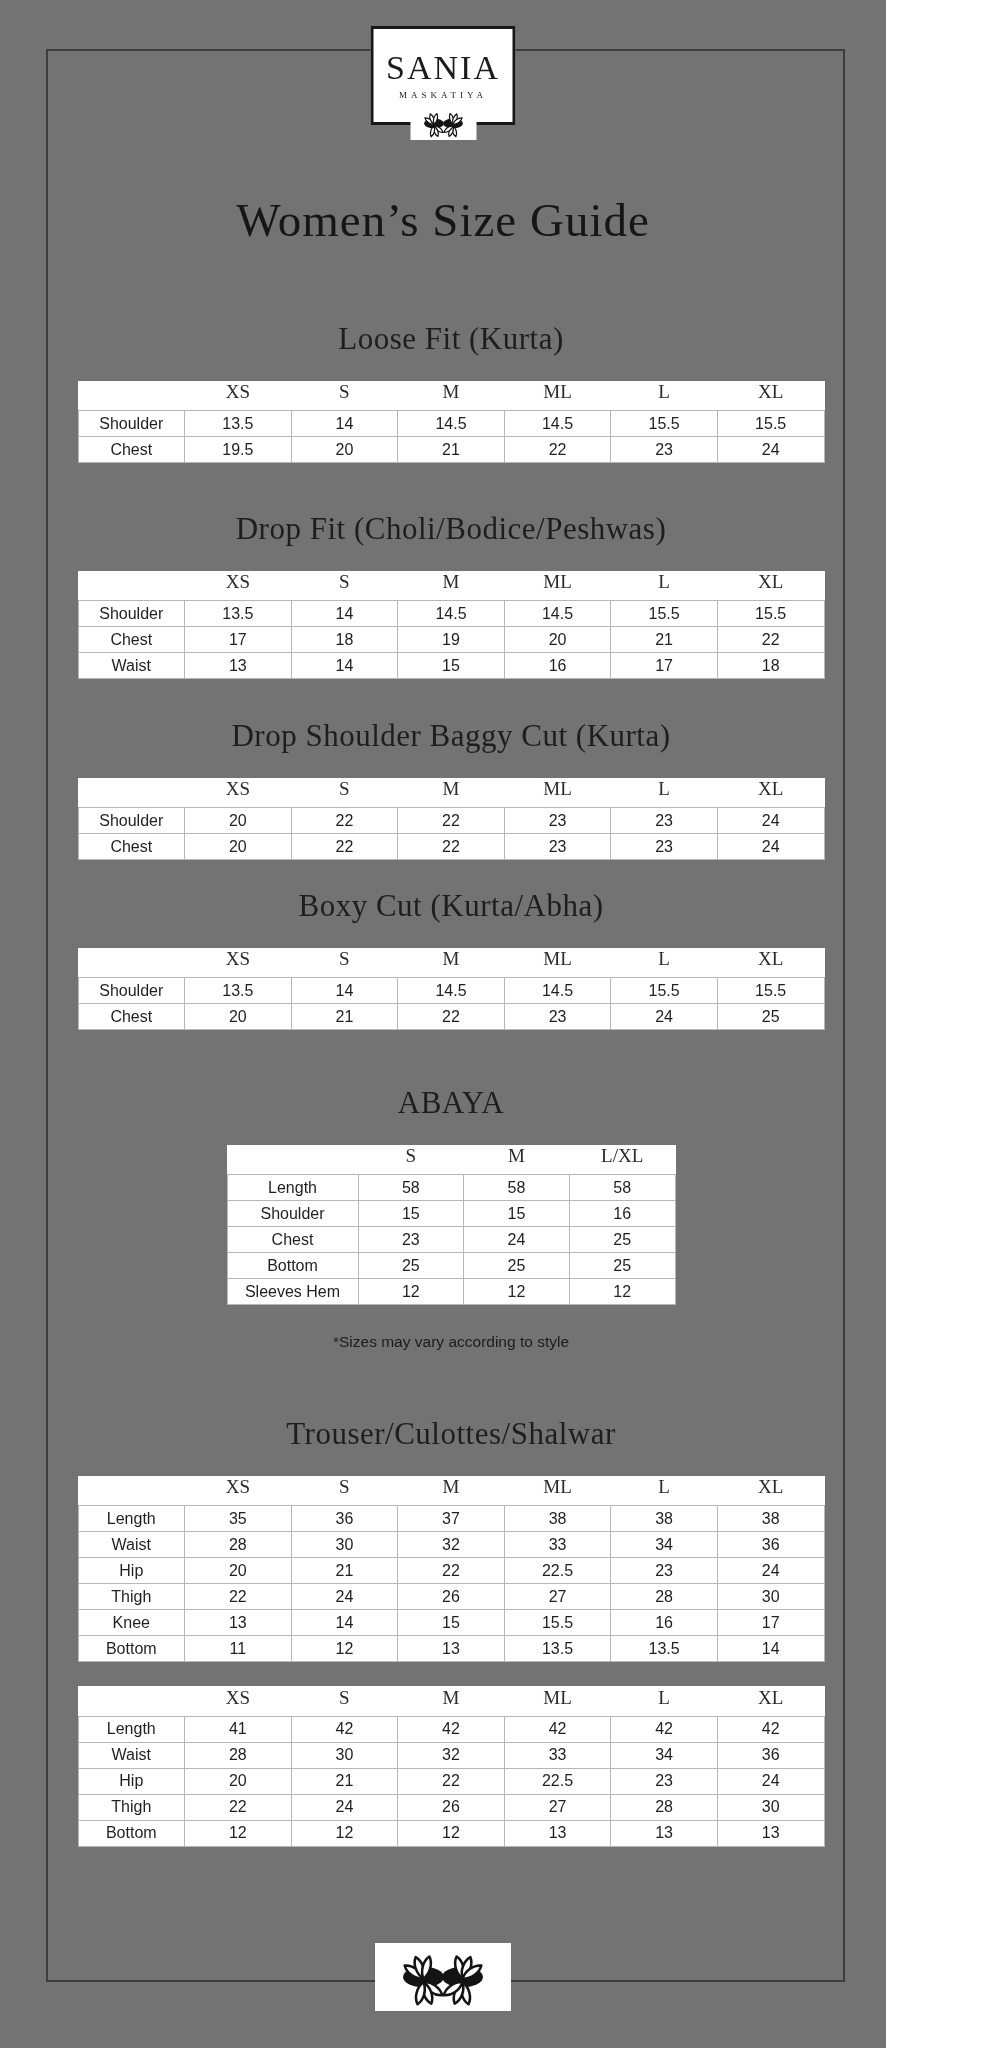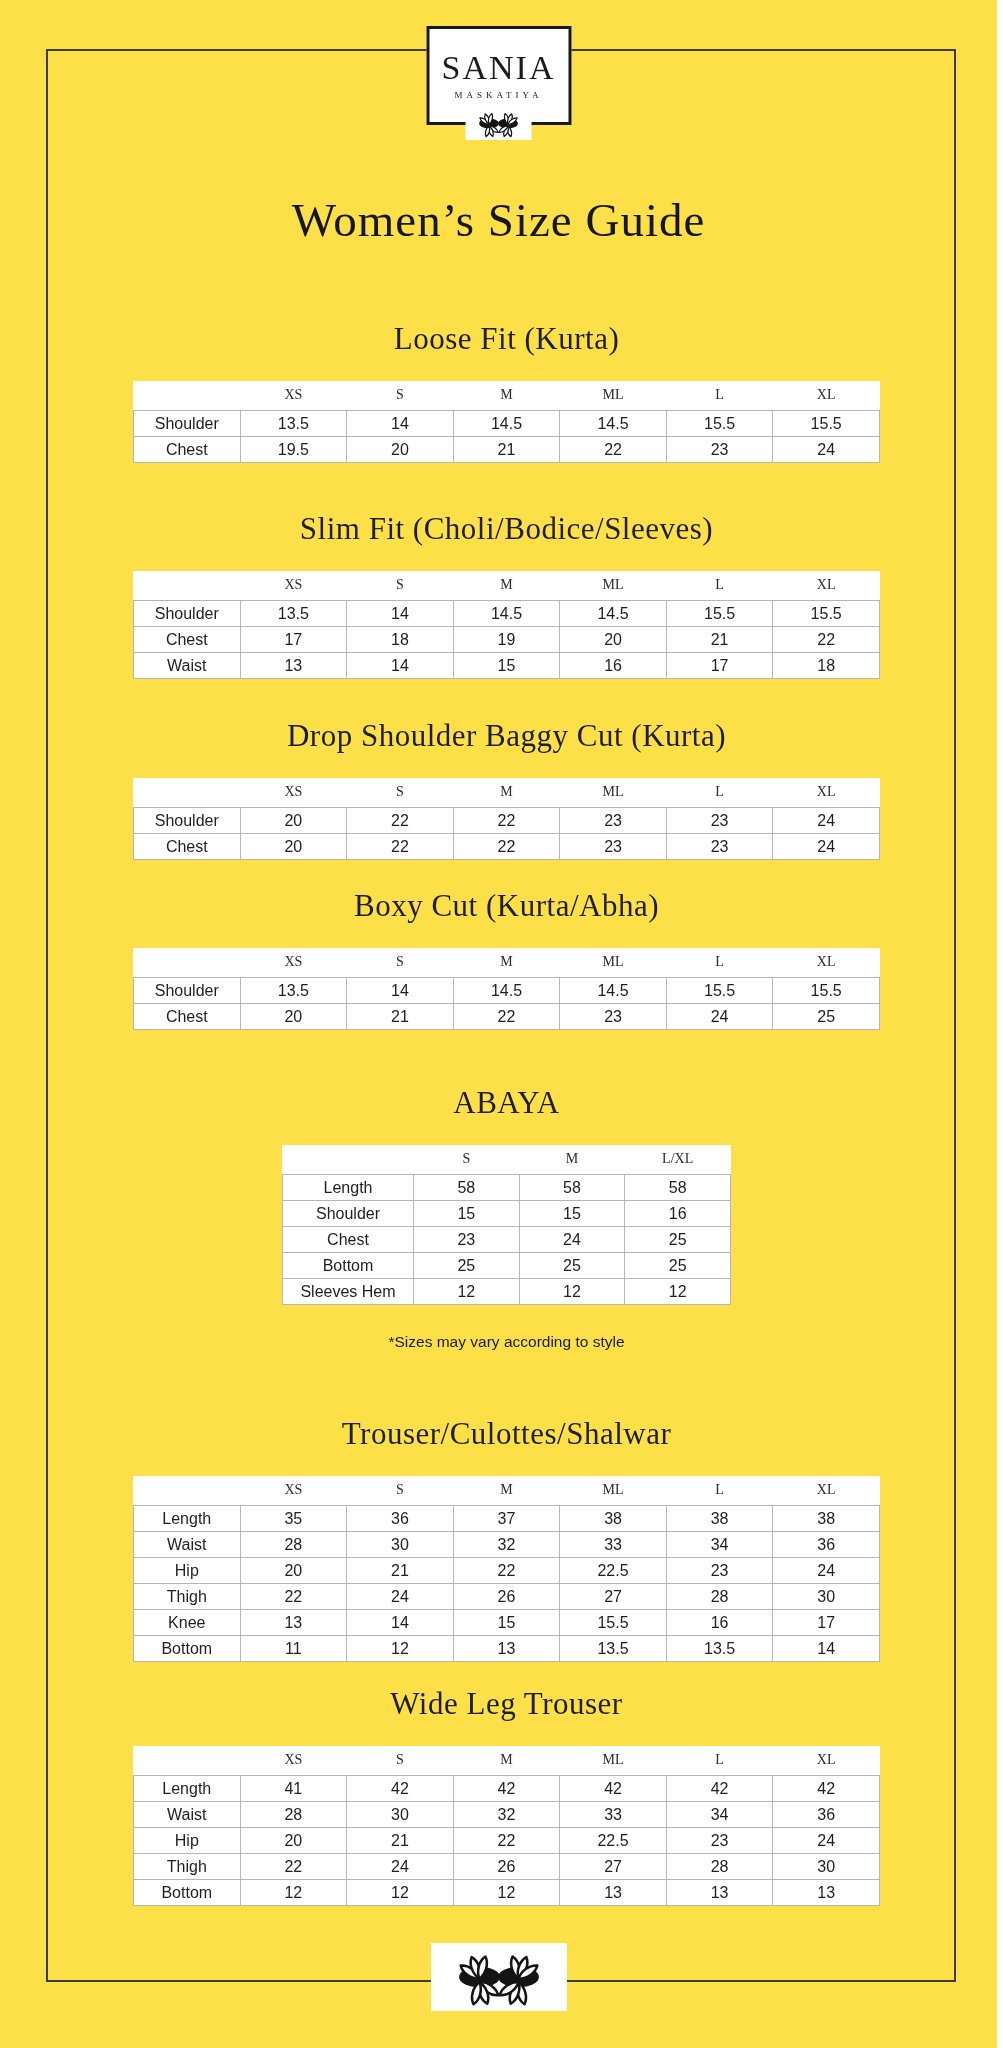--- a/index.html
+++ b/index.html
@@ -3,21 +3,21 @@
 <meta charset="utf-8">
 <style>
   * { box-sizing: border-box; margin: 0; padding: 0; }
   html, body { background: #ffffff; }
   body {
     width: 1003px; height: 2048px;
     font-family: "Liberation Sans", sans-serif;
     color: #1f1f1f;
     position: relative;
   }
-  .page { position: relative; width: 997px; height: 2048px; background: #fde047; overflow: hidden; }
+  .page { position: relative; width: 886px; height: 2048px; background: #737373; overflow: hidden; }
 
   
   .frame {
     position: absolute; left: 46px; top: 49px; right: 41px; bottom: 66px;
     border: 2px solid #3d3d3d;
     z-index: 0;
   }
 
   
   .logo-box {
@@ -74,21 +74,21 @@
     margin: 0 auto; background: #fff;
     width: 747px;
   }
   .narrow table.size-table { width: 449px; }
   .narrow th.row-spacer { width: 131px; }
 
   table.size-table thead th {
     border: none;
     font-family: "Liberation Serif", "DejaVu Serif", serif;
     font-weight: normal;
-    font-size: 14px; color: #2b2b2b;
+    font-size: 19px; color: #2b2b2b;
     height: 30px; vertical-align: bottom; padding-bottom: 7px;
     text-align: center;
   }
   table.size-table tbody th,
   table.size-table tbody td {
     border: 1px solid #b6b6b6;
     height: 26px; padding: 0 2px;
     font-family: "Liberation Sans", sans-serif;
     font-weight: normal;
     font-size: 16px; color: #1f1f1f;
@@ -180,21 +180,21 @@
               <td>20</td>
               <td>21</td>
               <td>22</td>
               <td>23</td>
               <td>24</td>
             </tr>
           </tbody>
         </table>
       </section>
       <section class="size-section sec-slim-fit">
-        <h2>Slim Fit (Choli/Bodice/Sleeves)</h2>
+        <h2>Drop Fit (Choli/Bodice/Peshwas)</h2>
         <table class="size-table">
           <thead>
             <tr>
               <th class="row-spacer"></th>
               <th>XS</th>
               <th>S</th>
               <th>M</th>
               <th>ML</th>
               <th>L</th>
               <th>XL</th>
@@ -415,21 +415,20 @@
               <td>12</td>
               <td>13</td>
               <td>13.5</td>
               <td>13.5</td>
               <td>14</td>
             </tr>
           </tbody>
         </table>
       </section>
       <section class="size-section sec-wide-leg">
-        <h2>Wide Leg Trouser</h2>
         <table class="size-table">
           <thead>
             <tr>
               <th class="row-spacer"></th>
               <th>XS</th>
               <th>S</th>
               <th>M</th>
               <th>ML</th>
               <th>L</th>
               <th>XL</th>

